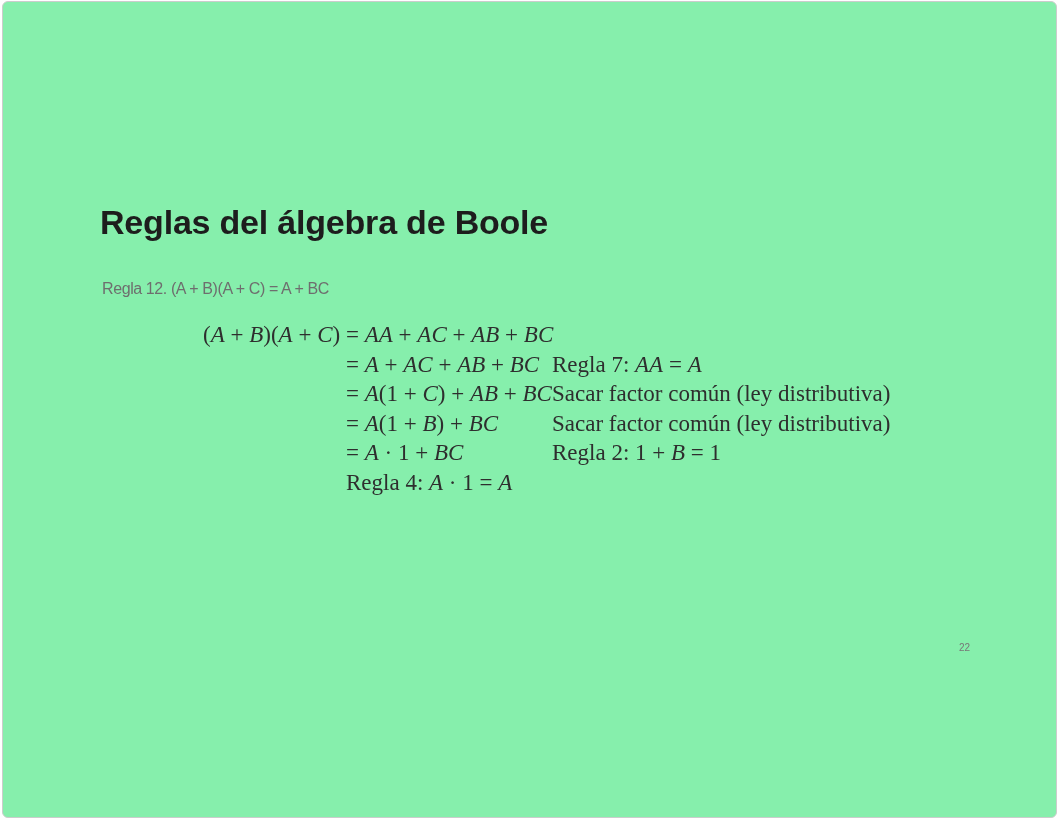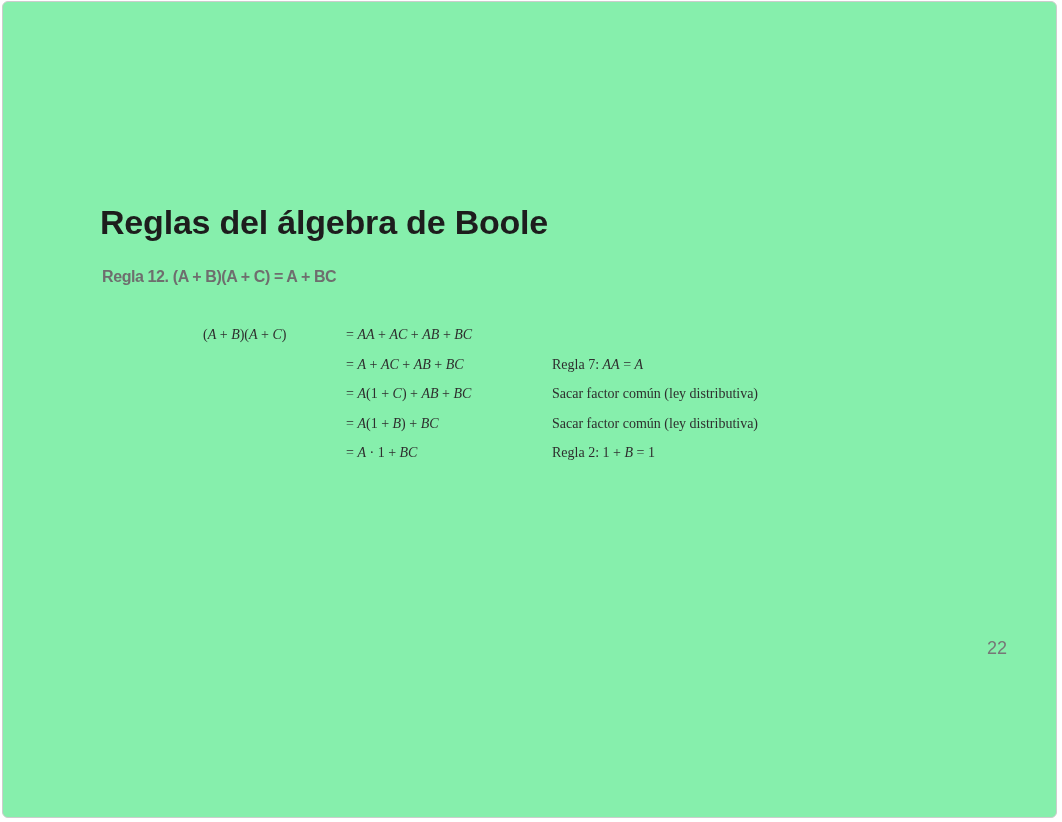--- a/index.html
+++ b/index.html
@@ -19,37 +19,37 @@
   .slide{
     position:absolute;left:2px;top:1px;width:1055px;height:817px;
     background:#86efac;border:1px solid var(--c-border);border-radius:6px;
   }
   .title{
     position:absolute;left:97px;top:201px;
     font-size:34px;font-weight:700;letter-spacing:-0.2px;line-height:38px;
     color:var(--c-title);white-space:nowrap;
   }
   .subtitle{
-    position:absolute;left:99px;top:265px;
-    font-size:16px;font-weight:700;letter-spacing:-0.4px;line-height:20px;
+    position:absolute;left:99px;top:277px;
+    font-size:16px;font-weight:400;letter-spacing:-0.4px;line-height:20px;
     color:var(--c-subtitle);white-space:nowrap;
   }
   .derivation{
     position:absolute;left:200px;top:318px;
     font-family:"Liberation Serif","DejaVu Serif",serif;
-    font-size:14px;color:var(--c-math);
+    font-size:23px;color:var(--c-math);
   }
   .math-row{
     display:grid;grid-template-columns:143px 206px auto;
     line-height:29.6px;white-space:nowrap;
   }
   .math-row .cell i{font-style:italic;}
   .page-number{
-    position:absolute;left:984px;top:637px;
-    font-size:18px;color:var(--c-page);line-height:18px;
+    position:absolute;left:956px;top:637px;
+    font-size:10px;color:var(--c-page);line-height:18px;
   }
 </style>
 </head>
 <body>
 
 <div class="slide">
 
   <h1 class="title" style="margin:0;">Reglas del álgebra de Boole</h1>
 
   <div class="subtitle">Regla 12. (A + B)(A + C) = A + BC</div>
@@ -77,18 +77,19 @@
         <span class="cell expr">= <i>A</i>(1 + <i>B</i>) + <i>B</i><i>C</i></span>
         <span class="cell reason">Sacar factor común (ley distributiva)</span>
       </div>
       <div class="math-row">
         <span class="cell lhs"></span>
         <span class="cell expr">= <i>A</i> · 1 + <i>B</i><i>C</i></span>
         <span class="cell reason">Regla 2: 1 + <i>B</i> = 1</span>
       </div>
       <div class="math-row">
         <span class="cell lhs"></span>
+        <span class="cell reason">Regla 4: <i>A</i> · 1 = <i>A</i></span>
       </div>
     </div>
 
   <div class="page-number">22</div>
 
 </div>
 
 </body></html>

